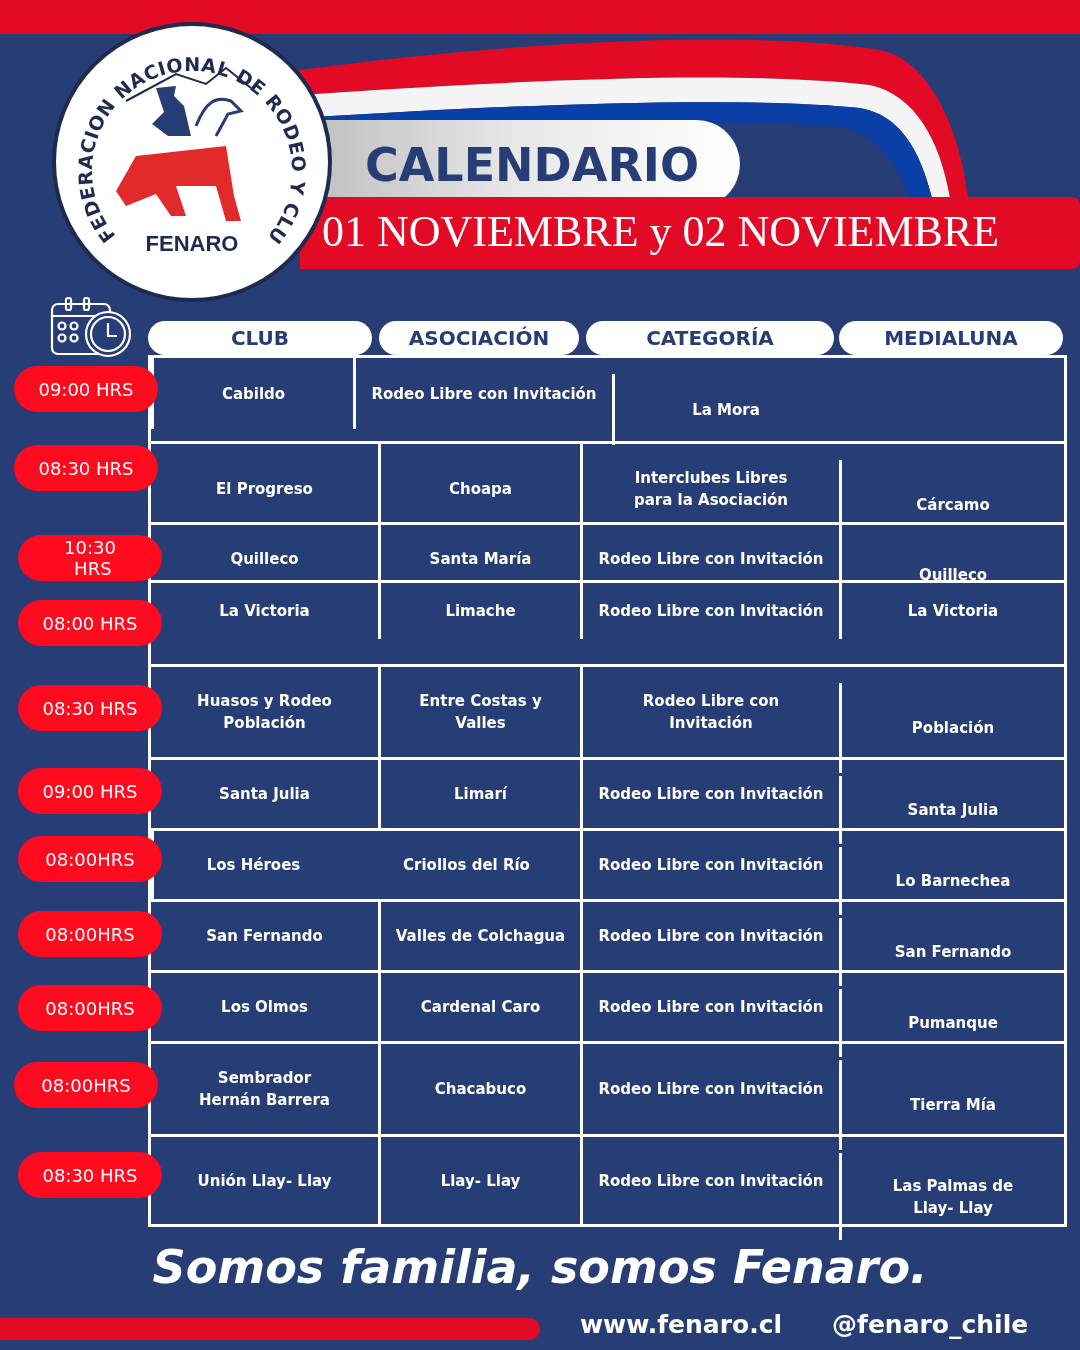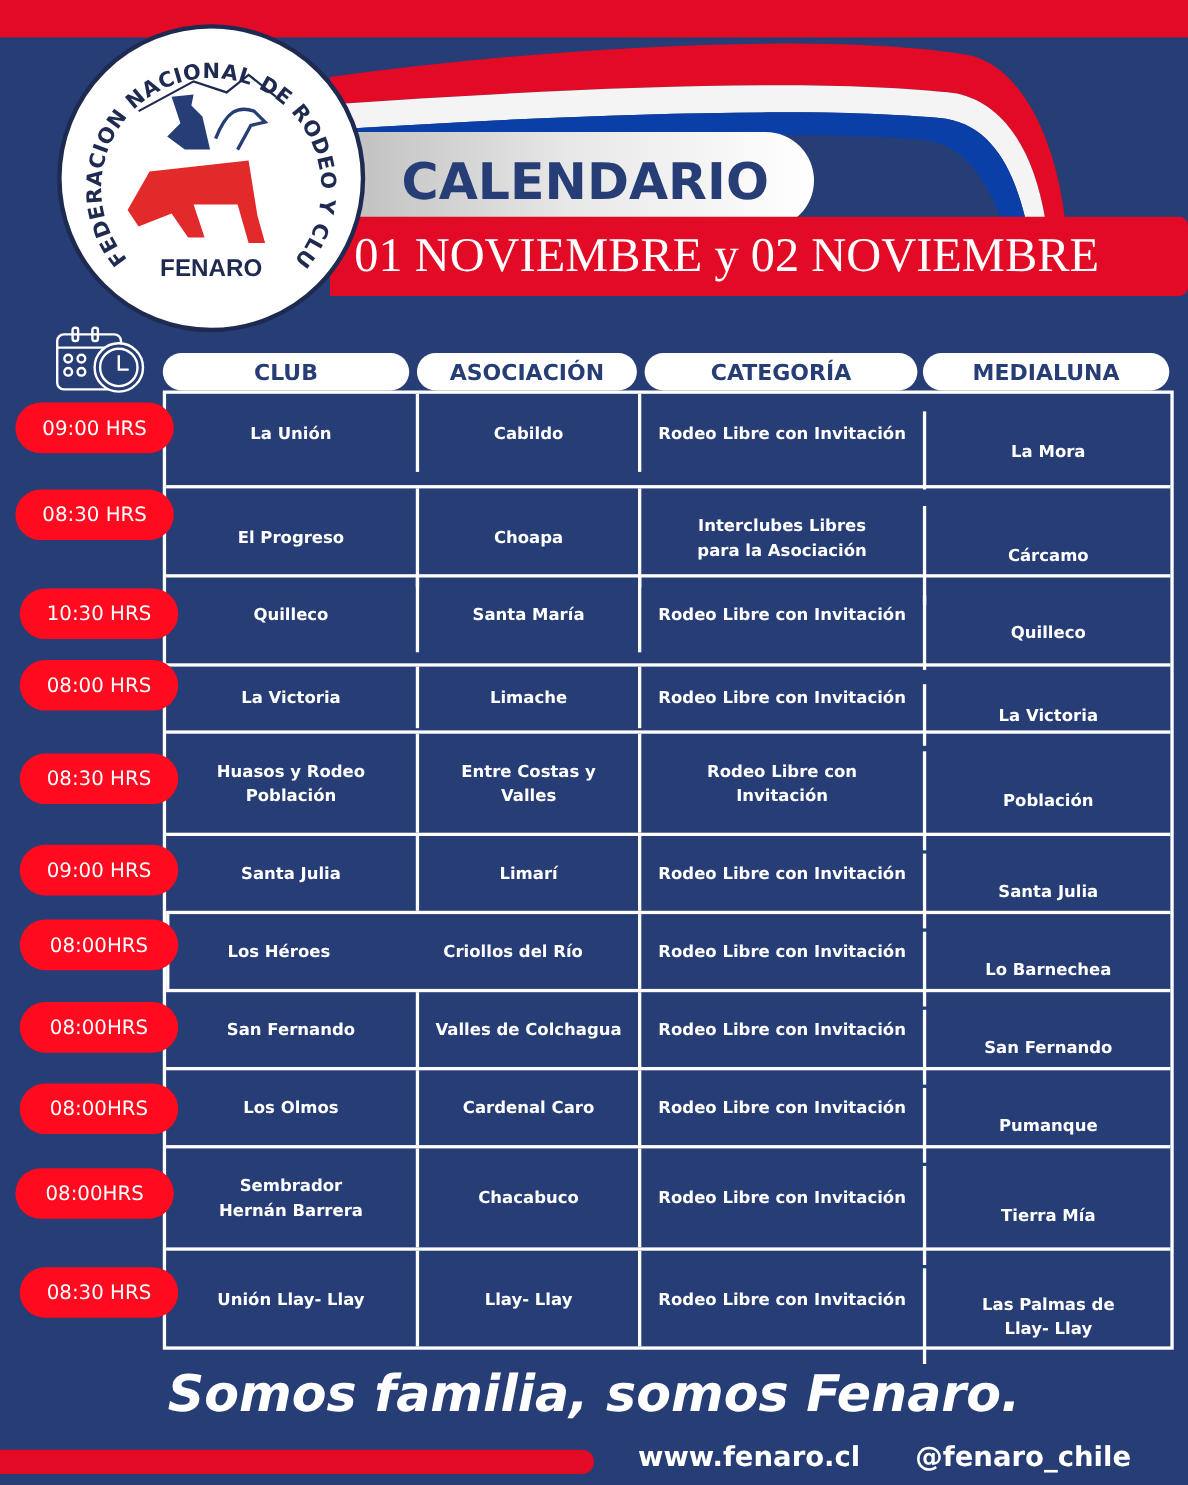--- a/index.html
+++ b/index.html
@@ -143,39 +143,38 @@
   <path d="M60 27 L 60 40 L 69 40"></path>
 </svg>
 
 <div class="hdr" style="left:148px;width:224px;">CLUB</div>
 <div class="hdr" style="left:379px;width:200px;">ASOCIACIÓN</div>
 <div class="hdr" style="left:586px;width:248px;">CATEGORÍA</div>
 <div class="hdr" style="left:839px;width:224px;">MEDIALUNA</div>
 
 <div class="grid">
   <div class="row first" style="top:0;height:71px;">
-    <div class="cell c0">La Unión</div>
     <div class="cell c1">Cabildo</div>
     <div class="cell c2">Rodeo Libre con Invitación</div>
     <div class="cell c3">La Mora</div>
   </div>
   <div class="row" style="top:83px;height:93px;">
     <div class="cell c0">El Progreso</div>
     <div class="cell c1">Choapa</div>
     <div class="cell c2">Interclubes Libres
 para la Asociación</div>
     <div class="cell c3">Cárcamo</div>
   </div>
   <div class="row" style="top:164px;height:71px;">
     <div class="cell c0">Quilleco</div>
     <div class="cell c1">Santa María</div>
     <div class="cell c2">Rodeo Libre con Invitación</div>
     <div class="cell c3">Quilleco</div>
   </div>
-  <div class="row" style="top:245px;height:59px;">
+  <div class="row" style="top:222px;height:59px;align-items:flex-end;">
     <div class="cell c0">La Victoria</div>
     <div class="cell c1">Limache</div>
     <div class="cell c2">Rodeo Libre con Invitación</div>
     <div class="cell c3">La Victoria</div>
   </div>
   <div class="row" style="top:306px;height:93px;">
     <div class="cell c0">Huasos y Rodeo
 Población</div>
     <div class="cell c1">Entre Costas y
 Valles</div>
@@ -218,21 +217,21 @@
     <div class="cell c0">Unión Llay- Llay</div>
     <div class="cell c1">Llay- Llay</div>
     <div class="cell c2">Rodeo Libre con Invitación</div>
     <div class="cell c3">Las Palmas de
 Llay- Llay</div>
   </div>
 </div>
 
 <div class="time" style="left:14px;top:366px;"><b>09:00</b><span class="u"> HRS</span></div>
 <div class="time" style="left:14px;top:445px;"><b>08:30</b><span class="u"> HRS</span></div>
-<div class="time" style="left:18px;top:535px;"><b>10:30</b><span class="u"> HRS</span></div>
+<div class="time" style="left:18px;top:535px;flex-direction:column;"><b>10:30</b><span class="u"> HRS</span></div>
 <div class="time" style="left:18px;top:600px;"><b>08:00</b><span class="u"> HRS</span></div>
 <div class="time" style="left:18px;top:685px;"><b>08:30</b><span class="u"> HRS</span></div>
 <div class="time" style="left:18px;top:768px;"><b>09:00</b><span class="u"> HRS</span></div>
 <div class="time" style="left:18px;top:836px;"><b>08:00</b><span class="u">HRS</span></div>
 <div class="time" style="left:18px;top:911px;"><b>08:00</b><span class="u">HRS</span></div>
 <div class="time" style="left:18px;top:985px;"><b>08:00</b><span class="u">HRS</span></div>
 <div class="time" style="left:14px;top:1062px;"><b>08:00</b><span class="u">HRS</span></div>
 <div class="time" style="left:18px;top:1152px;"><b>08:30</b><span class="u"> HRS</span></div>
 
 <div class="slogan">Somos familia, somos Fenaro.</div>

